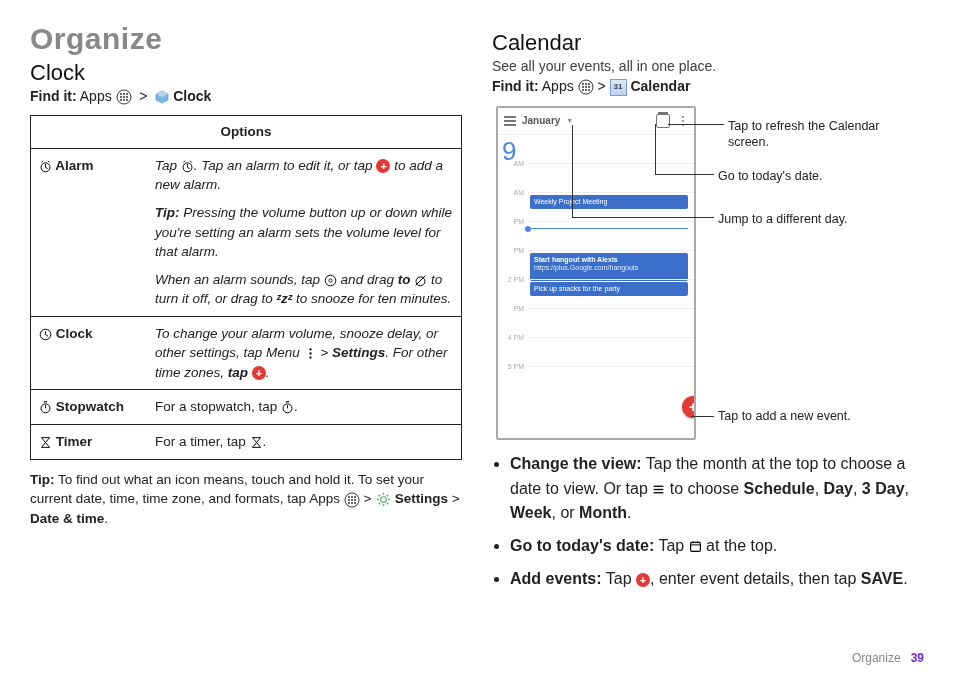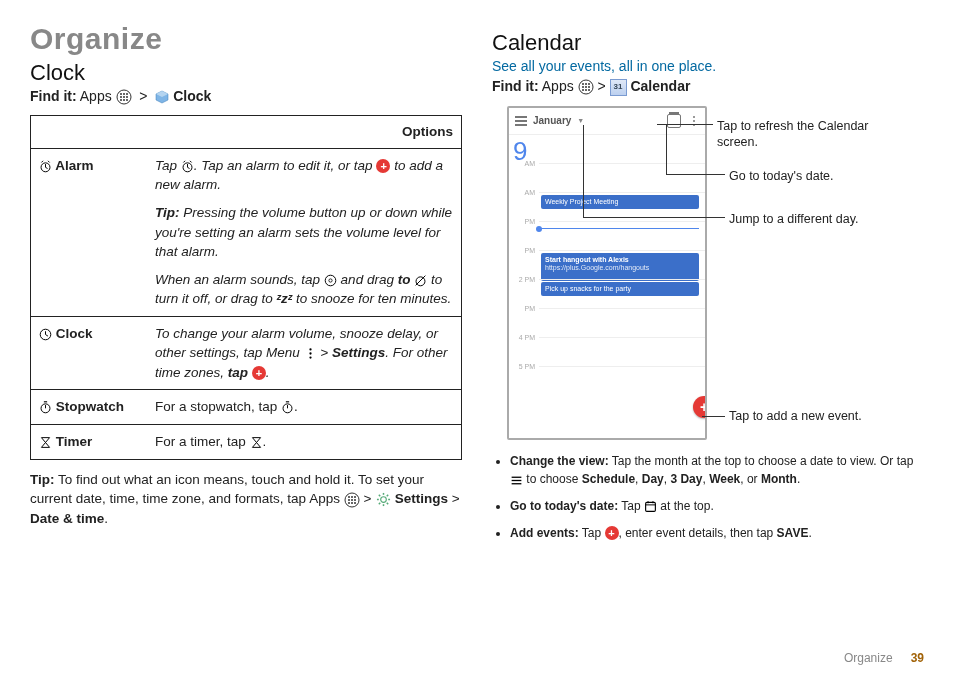--- a/index.html
+++ b/index.html
@@ -13,49 +13,49 @@
     padding:22px 30px 0 30px;
   }
   .cols{display:flex;gap:30px;}
   .col{flex:1 1 0;min-width:0;}
   h1.page-title{
     font-size:30px;font-weight:700;color:#888;margin:0 0 2px 0;letter-spacing:.5px;
   }
   h2.section{font-size:22px;margin:4px 0 2px 0;font-weight:400;color:#111;}
   .findit{font-size:14px;margin:2px 0 10px 0;}
   .findit b{font-weight:700;}
-  .lead{font-size:14px;margin:2px 0 4px 0;color:#0369a1;}
+  .lead{font-size:14px;margin:2px 0 4px 0;color:#404040;}
   .icon{
     display:inline-flex;align-items:center;justify-content:center;
     width:16px;height:16px;vertical-align:middle;
   }
   .icon svg{width:16px;height:16px;}
   .icon.sm{width:13px;height:13px;}
   .icon.sm svg{width:13px;height:13px;}
   .icon.red-circle{
     width:14px;height:14px;border-radius:50%;background:#e53935;color:#fff;
     font-size:11px;line-height:14px;text-align:center;font-weight:700;
   }
   .icon.red-circle::after{content:"+";}
   table.options{
     width:100%;border-collapse:collapse;font-size:13.5px;line-height:1.45;
     border:1px solid #222;
   }
   table.options th{
-    text-align:right;padding:6px 8px;border-bottom:1px solid #222;font-weight:700;
+    text-align:center;padding:6px 8px;border-bottom:1px solid #222;font-weight:700;
   }
   table.options td{
     border-top:1px solid #222;padding:7px 8px;vertical-align:top;
   }
   table.options td.lbl{white-space:nowrap;font-weight:700;width:100px;}
   table.options p{margin:0 0 8px 0;font-style:italic;}
   table.options p:last-child{margin-bottom:0;}
   .tip{font-size:13.5px;line-height:1.45;margin-top:10px;}
   
-  .cal-wrap{position:relative;margin:10px 0 12px 15px;}
+  .cal-wrap{position:relative;margin:10px 0 12px 4px;}
   .cal{
     border:2px solid #aaa;border-radius:2px;width:196px;height:330px;
     position:relative;background:#fff;overflow:hidden;font-size:8px;color:#666;
   }
   .cal .topbar{
     height:26px;border-bottom:1px solid #eee;display:flex;align-items:center;
     padding:0 6px;gap:6px;
   }
   .cal .ham{width:12px;height:10px;display:flex;flex-direction:column;justify-content:space-between;}
   .cal .ham span{height:2px;background:#777;display:block;}
@@ -76,27 +76,27 @@
   .cal .dot-line::before{content:"";position:absolute;left:-3px;top:-3px;width:6px;height:6px;background:#4f86ec;border-radius:50%;}
   .cal .fab{
     position:absolute;right:-10px;bottom:20px;width:22px;height:22px;border-radius:50%;
     background:#e53935;color:#fff;display:flex;align-items:center;justify-content:center;
     font-size:14px;font-weight:700;box-shadow:0 1px 2px rgba(0,0,0,.3);
   }
   
   .anno{position:absolute;font-size:12.5px;line-height:1.3;color:#222;}
   .anno .line{position:absolute;border-top:1px solid #333;}
   .anno .vline{position:absolute;border-left:1px solid #333;}
-  ul.bul{list-style:disc;padding-left:18px;font-size:12px;line-height:1.55;margin:6px 0;}
+  ul.bul{list-style:disc;padding-left:18px;font-size:16px;line-height:1.55;margin:6px 0;}
   ul.bul li{margin-bottom:8px;}
   ul.bul b{font-weight:700;}
   .footer{
     position:absolute;right:30px;bottom:12px;font-size:12px;color:#888;
   }
-  .footer .pg{font-weight:700;color:#a16207;margin-left:18px;}
+  .footer .pg{font-weight:700;color:#6d28d9;margin-left:10px;}
   .small-cal-icon{
     display:inline-block;width:15px;height:15px;background:linear-gradient(#dfe8f7,#bcd0ef);
     border:1px solid #7a9bd1;vertical-align:middle;position:relative;font-size:8px;
     color:#345;line-height:13px;text-align:center;font-weight:700;
   }
   .small-cal-icon::before{content:"31";}
   .cube-icon{
     display:inline-block;width:14px;height:14px;vertical-align:middle;
   }
   .cube-icon svg{width:14px;height:14px;}
@@ -349,21 +349,21 @@
           <div class="row">
               <span class="t">4 PM</span>
             </div>
           <div class="row">
               <span class="t">5 PM</span>
             </div>
         </div>
         <div class="fab">+</div>
       </div>
 
-      <div class="anno" style="left:210px;top:12px;width:190px">
+      <div class="anno" style="left:232px;top:12px;width:190px">
         <div class="line" style="left:-60px;top:6px;width:56px"></div>
         <span>Tap to refresh the Calendar screen.</span>
       </div>
       <div class="anno" style="left:222px;top:105px;width:190px">
         <div class="vline" style="left:-146px;top:-86px;height:92px"></div>
         <div class="line" style="left:-146px;top:6px;width:142px"></div>
         <span>Jump to a different day.</span>
       </div>
       <div class="anno" style="left:222px;top:62px;width:190px">
         <div class="vline" style="left:-63px;top:-44px;height:50px"></div>

